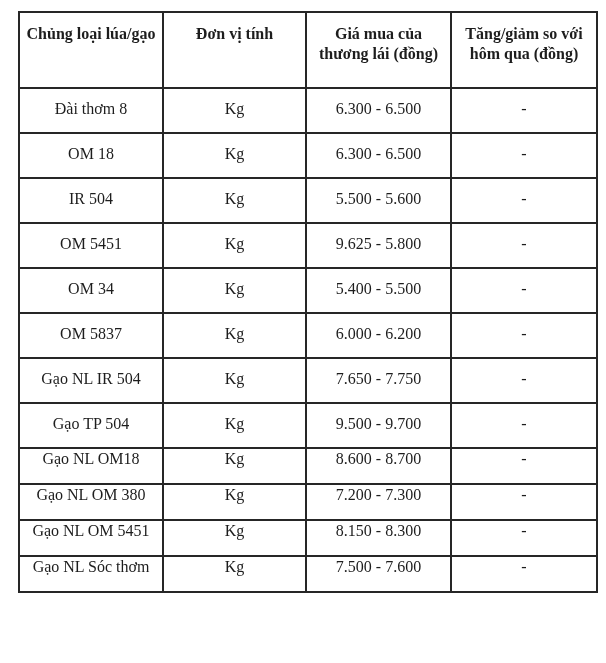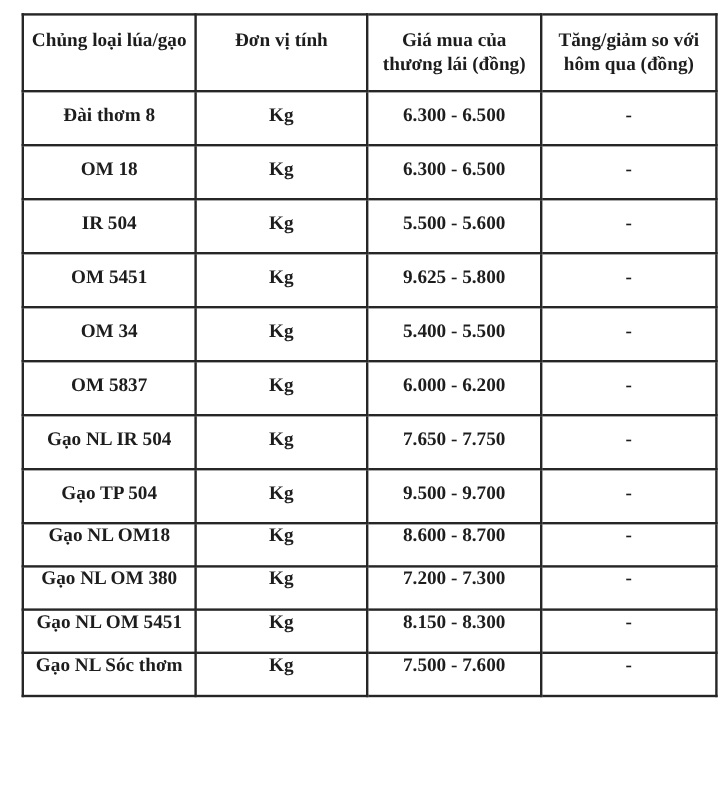--- a/index.html
+++ b/index.html
@@ -29,27 +29,27 @@
     border: 2px solid #262626;
     text-align: center;
     vertical-align: top;
     box-sizing: border-box;
     overflow: hidden;
   }
   th {
     font-size: 16px;
     font-weight: bold;
     line-height: 1.28;
-    height: 64px;
+    height: 76px;
     padding: 11px 4px 0 4px;
     white-space: pre-line;
   }
   td {
     font-size: 16px;
-    font-weight: bold;
+    font-weight: normal;
     line-height: 1.2;
     height: 45px;
     padding: 10px 4px 0 4px;
     white-space: nowrap;
     margin-left: 44px;
   }
   tbody tr:nth-child(n+9) td {
     height: 36px;
     padding-top: 0;
   }

